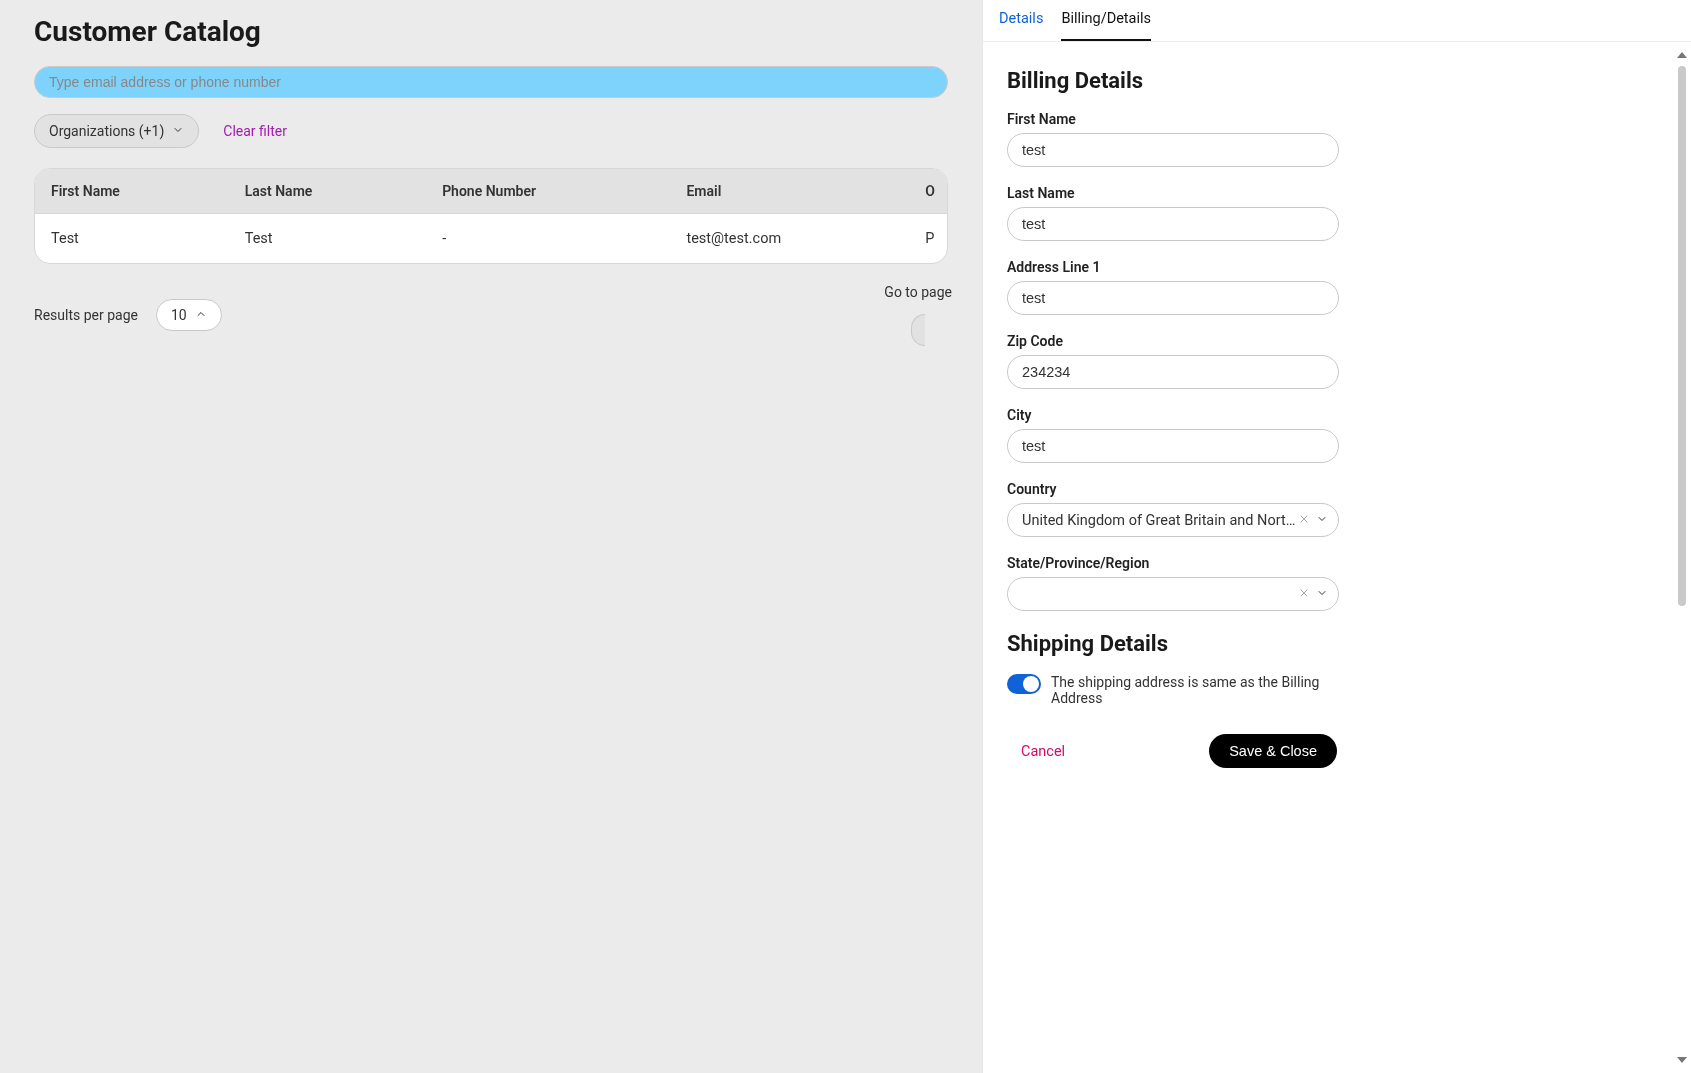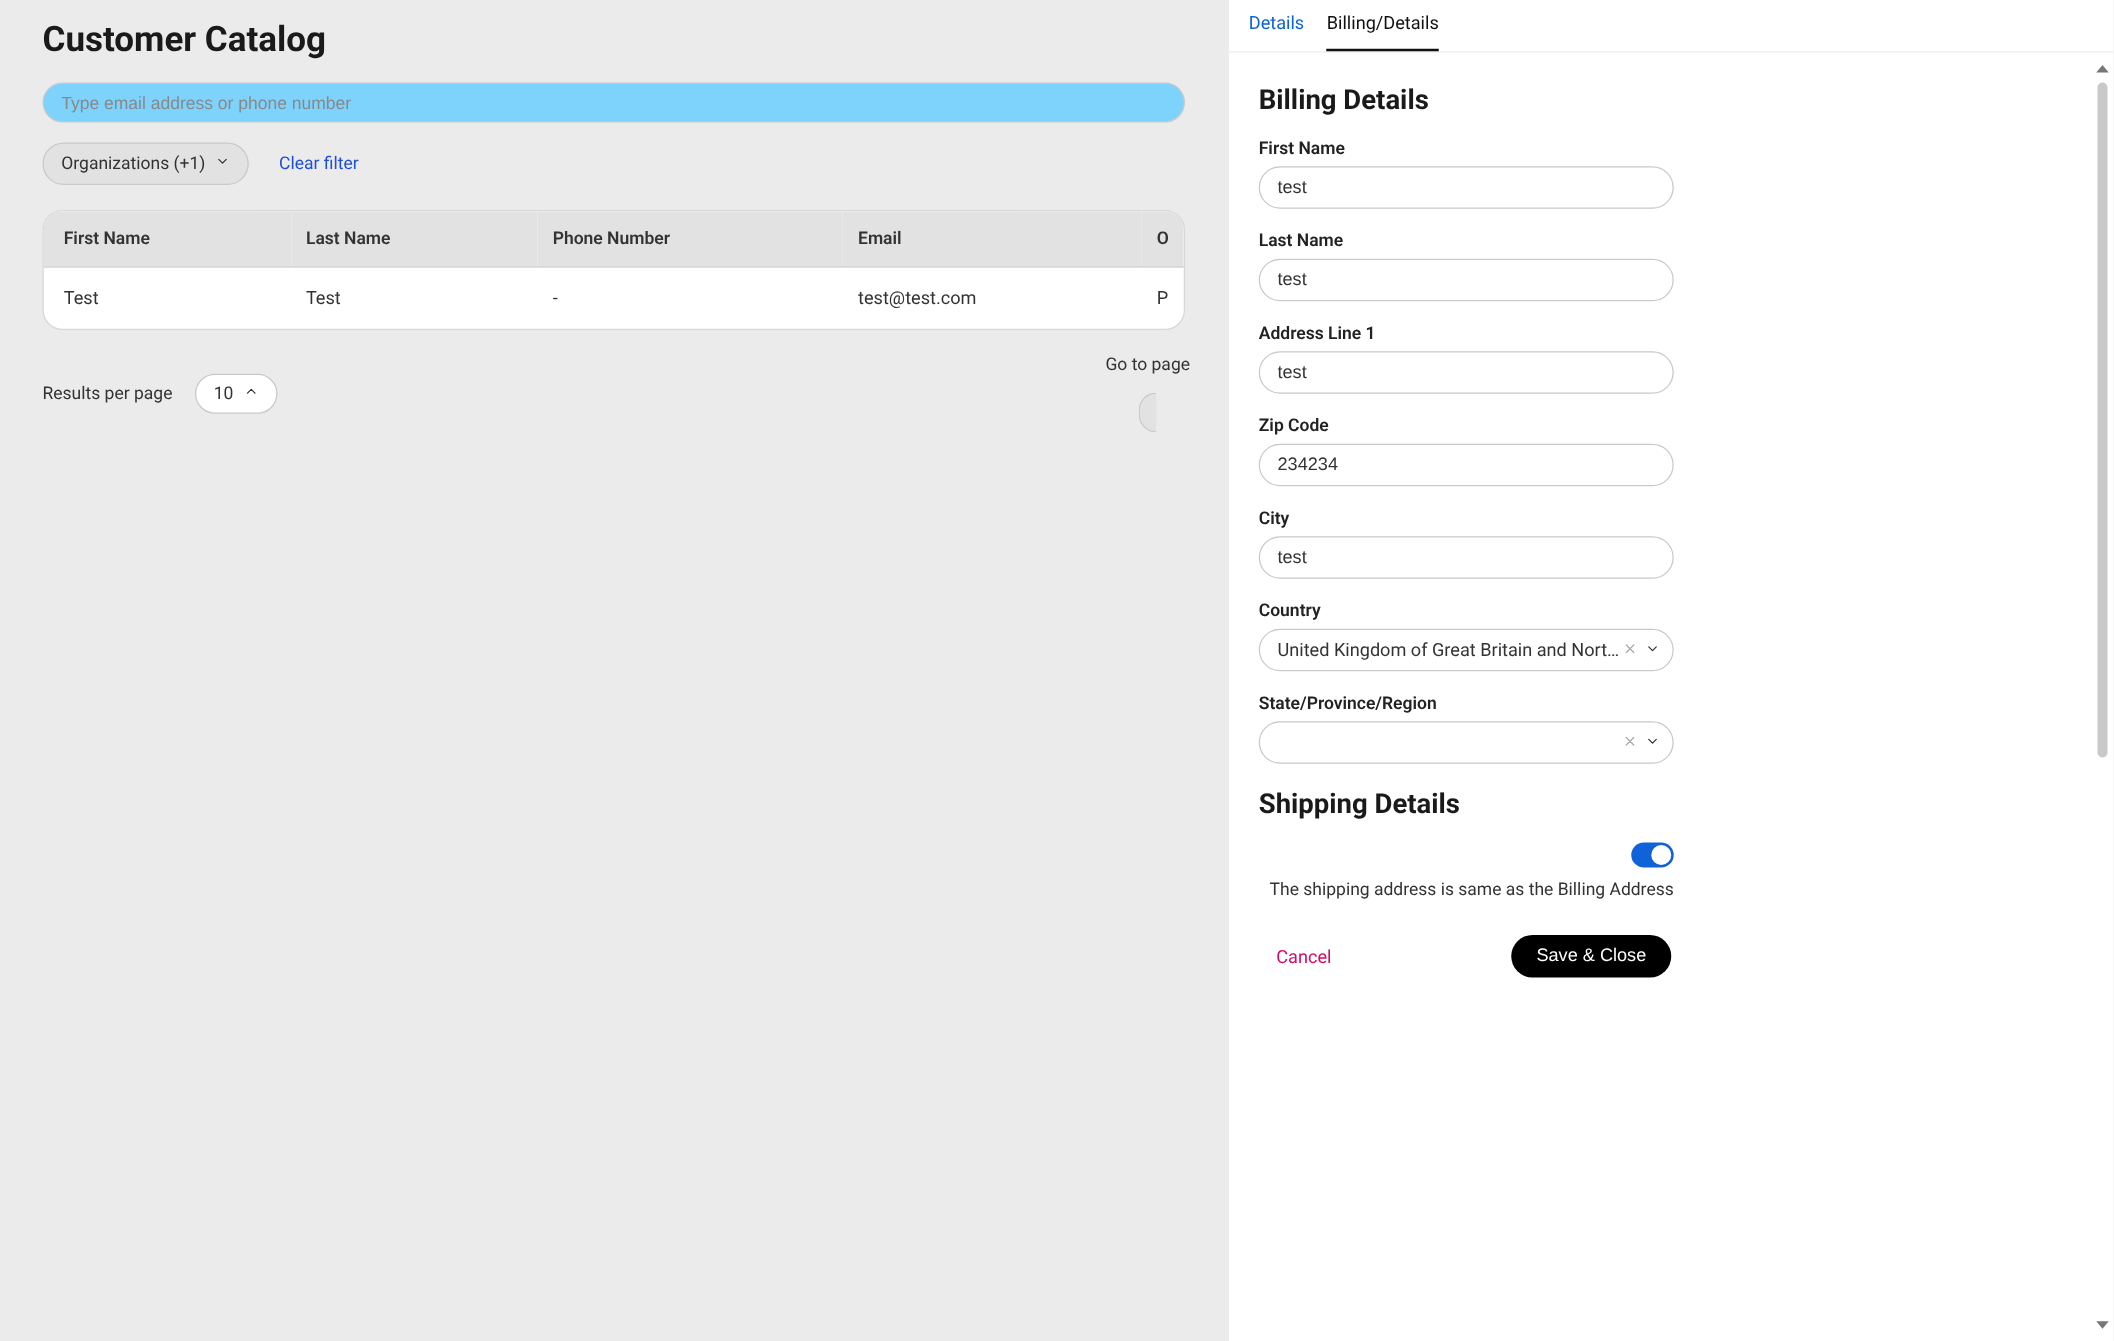--- a/index.html
+++ b/index.html
@@ -59,21 +59,21 @@
     height: 34px;
     padding: 0 14px;
     border: 1px solid #c9c9c9;
     border-radius: 17px;
     background: #e2e2e2;
     font-size: 14px;
     color: #333;
     cursor: pointer;
   }
   .clear-filter {
-    color: #1d4ed8;
+    color: #a21caf;
     font-size: 14px;
     cursor: pointer;
   }
 
   .table-wrap {
     margin: 0 34px 0 34px;
     border: 1px solid #d7d7d7;
     border-radius: 16px;
     overflow: hidden;
     background: #fff;
@@ -240,24 +240,23 @@
     display: inline-flex;
     align-items: center;
     gap: 6px;
     color: #333;
   }
   .select-icons .x { color: #aaa; }
 
   .shipping-section { margin-top: 20px; }
   .toggle-row {
     display: flex;
-    align-items: flex-end;
+    align-items: flex-start;
     gap: 10px;
     margin-top: 8px;
-    flex-direction: column;
   }
   .toggle {
     width: 34px;
     height: 20px;
     border-radius: 10px;
     background: #0f62d7;
     position: relative;
     cursor: pointer;
     flex-shrink: 0;
   }

